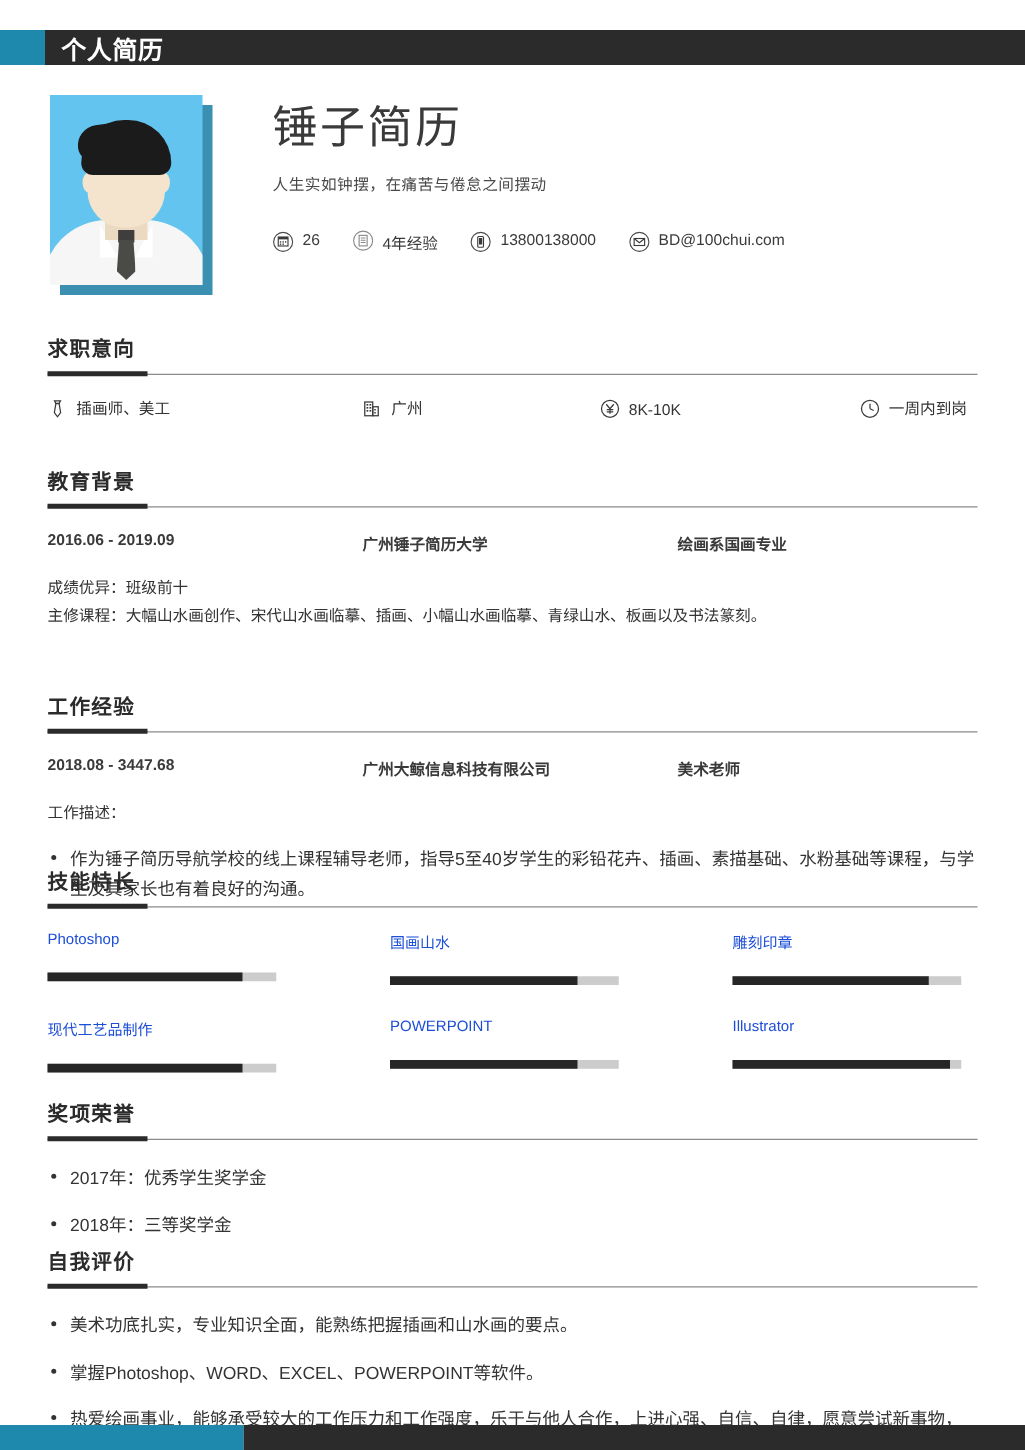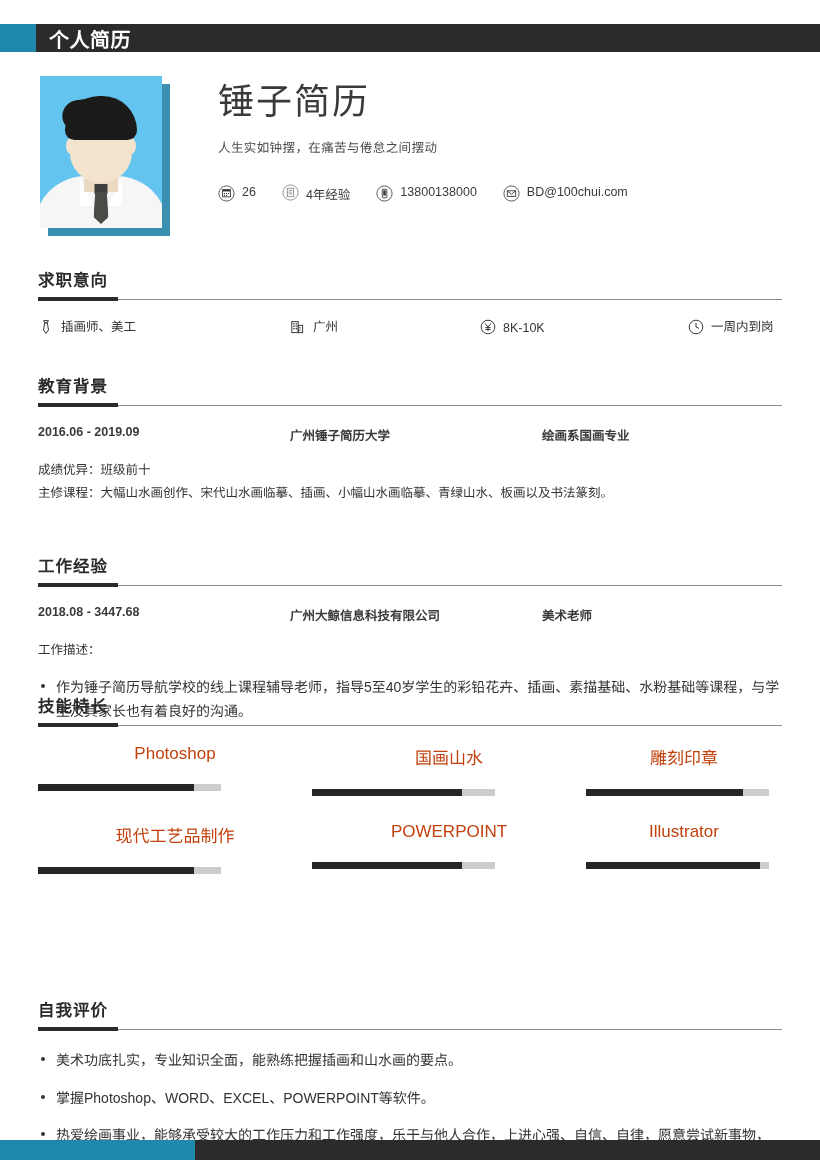--- a/index.html
+++ b/index.html
@@ -276,24 +276,23 @@
     display: flex;
     flex-wrap: wrap;
   }
   .skill {
     width: 274px;
     margin-right: 0;
     margin-bottom: 26px;
   }
   .skill:nth-child(3n) { width: 196px; }
   .skill-name {
-    font-size: 17px;
-    color: #c2410c;
+    font-size: 12px;
+    color: #1d4ed8;
     margin-bottom: 20px;
-    text-align: center;
   }
   .skill-track {
     position: relative;
     width: 183px;
     height: 7px;
     background: #cccccc;
   }
   .skill-fill {
     position: absolute;
     left: 0; top: 0; bottom: 0;
@@ -546,20 +545,32 @@
       </div>
       <div class="skill">
         <div class="skill-name">Illustrator</div>
         <div class="skill-track">
           <div class="skill-fill" style="width: 95%;"></div>
         </div>
       </div>
     </div>
   </div>
 
+  <div class="section" style="top:882px;">
+    <div class="sec-head">
+      <div class="sec-title">奖项荣誉</div>
+      <div class="sec-rule"></div>
+      <div class="sec-rule-strong" style="width:80px;"></div>
+    </div>
+
+    <ul class="bullets" style="margin-top:18px;">
+      <li>2017年：优秀学生奖学金</li>
+      <li>2018年：三等奖学金</li>
+    </ul>
+  </div>
 
   <div class="section" style="top:1000px;">
     <div class="sec-head">
       <div class="sec-title">自我评价</div>
       <div class="sec-rule"></div>
       <div class="sec-rule-strong" style="width:80px;"></div>
     </div>
 
     <ul class="bullets" style="margin-top:18px;">
       <li>美术功底扎实，专业知识全面，能熟练把握插画和山水画的要点。</li>

